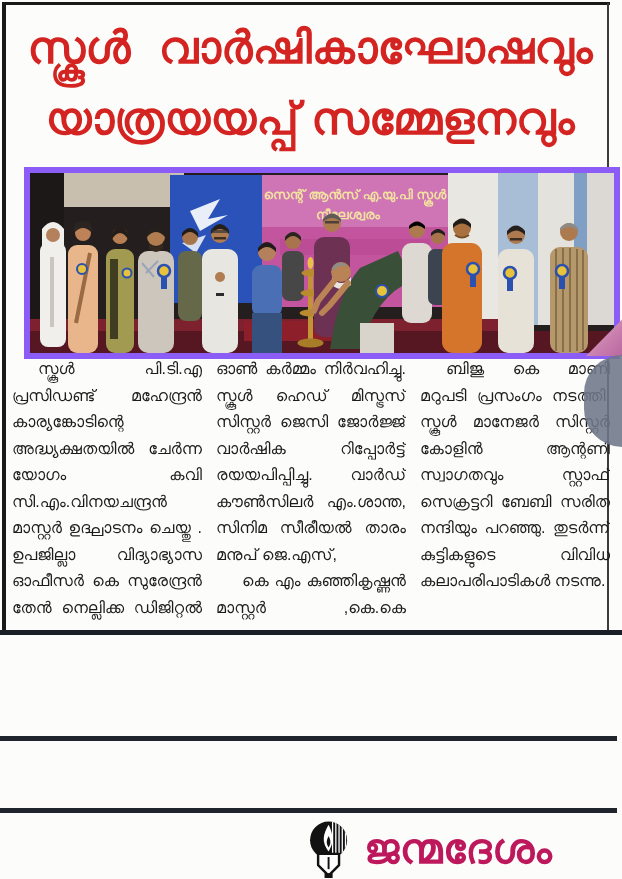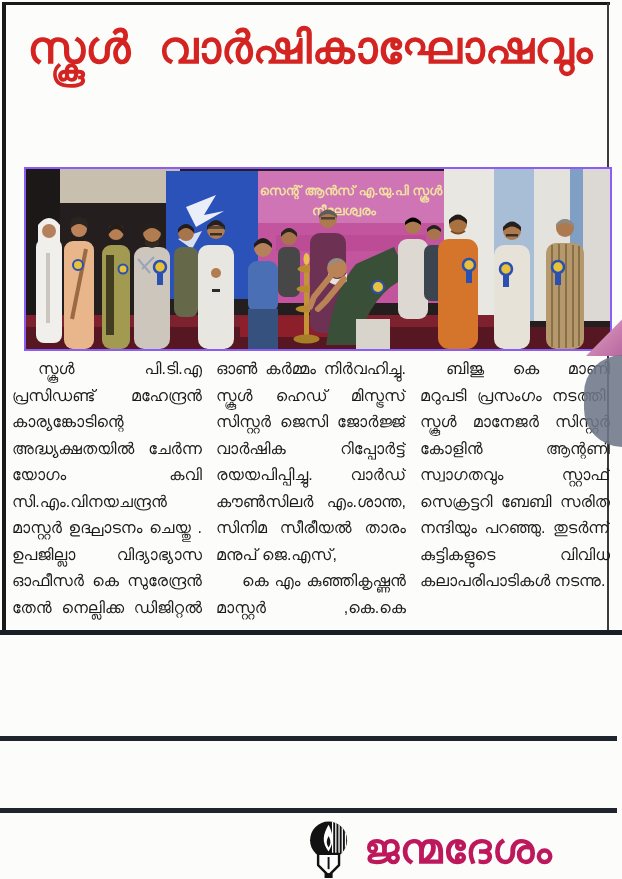--- a/index.html
+++ b/index.html
@@ -23,21 +23,21 @@
     text-align:center;color:#d42422;font-weight:bold;
     font-size:45px;line-height:71px;letter-spacing:0px;
     overflow:hidden;
   }
   .headline .hl-line{white-space:nowrap;}
   .headline .hl-line1{word-spacing:16px;}
 
   
   .photo{
     position:absolute;left:24px;top:167px;width:584px;height:180px;
-    border:2px solid #8b5cf6;background:#23201f;overflow:hidden;
+    border:6px solid #8b5cf6;background:#23201f;overflow:hidden;
   }
   .photo svg{display:block;width:100%;height:100%;}
 
   
   .columns{
     position:absolute;left:12px;top:356px;width:598px;height:268px;
     display:grid;grid-template-columns:repeat(3,1fr);column-gap:14px;
     overflow:hidden;
   }
   .col{
@@ -73,20 +73,21 @@
 </head>
 <body>
 
 <div class="rule rule-top"></div>
 <div class="rule rule-left"></div>
 <div class="rule rule-right"></div>
 <div class="rule rule-article-bottom"></div>
 
 <div class="headline">
   <div class="hl-line hl-line1">സ്കൂൾ വാർഷികാഘോഷവും</div>
+  <div class="hl-line">യാത്രയയപ്പ് സമ്മേളനവും</div>
 </div>
 
 <div class="photo">
   <svg viewBox="0 0 584 180" preserveAspectRatio="none">
 
     <rect x="0" y="0" width="584" height="180" fill="#241f1e"></rect>
     <rect x="34" y="0" width="120" height="34" fill="#c9bfae"></rect>
     <rect x="0" y="0" width="34" height="160" fill="#1c1817"></rect>
 
     <g>

